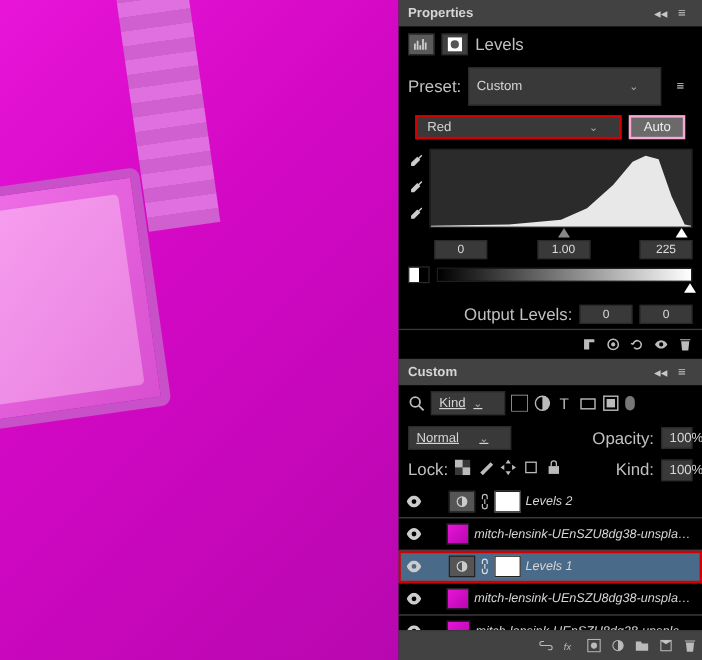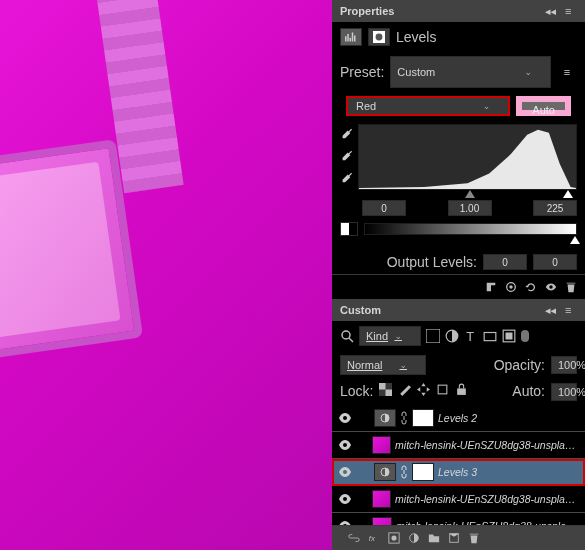--- a/index.html
+++ b/index.html
@@ -19,21 +19,21 @@
 .row { display: flex; align-items: center; gap: 6px; padding: 4px 8px; }
 .label { color: #c0c0c0; font-size: 14px; }
 select, .dropdown { background: #393939; color: #d5d5d5; border: 1px solid #2a2a2a; font-size: 11px; padding: 2px 18px 2px 6px; appearance: none; position: relative; }
 .dropdown { display: flex; align-items: center; justify-content: space-between; }
 .chev { font-size: 9px; color: #aaa; }
 .preset-row .dropdown { flex: 1; height: 32px; }
 .menu-btn { width: 20px; height: 20px; display: flex; align-items: center; justify-content: center; }
 .channel-row { padding: 4px 14px; gap: 6px; }
 .channel-dd { flex: 1; height: 20px; padding-left: 8px; text-align: right; }
 .red-highlight { border: 2px solid #d40000; }
-.auto-btn { background: #6a6a6a; border: 6px solid #f9a8d4; padding: 2px 10px; color: #eee; font-size: 11px; height: 20px; }
+.auto-btn { background: #6a6a6a; border: 2px solid #f9a8d4; padding: 2px 10px; color: #eee; font-size: 11px; height: 20px; }
 .hist-wrap { display: flex; gap: 6px; padding: 4px 8px 0 8px; }
 .eyedroppers { display: flex; flex-direction: column; gap: 10px; padding-top: 4px; }
 .histogram { flex: 1; background: #2b2b2b; height: 66px; position: relative; border: 1px solid #1e1e1e; }
 .hist-shape { position: absolute; bottom: 0; right: 0; width: 100%; height: 100%; }
 .slider-track { position: relative; height: 10px; margin: 0 8px 0 30px; }
 .tri { width: 0; height: 0; border-left: 5px solid transparent; border-right: 5px solid transparent; position: absolute; top: 0; }
 .tri.black { border-bottom: 8px solid #000; }
 .tri.gray { border-bottom: 8px solid #888; }
 .tri.white { border-bottom: 8px solid #fff; }
 .levels-inputs { display: flex; justify-content: space-between; margin: 0 8px 0 30px; gap: 8px; }
@@ -57,21 +57,21 @@
 .layer-item.selected { background: #4a6a8a; }
 .layer-item.hl { outline: 2px solid #d40000; outline-offset: -2px; }
 .eye { width: 14px; height: 14px; display: flex; align-items: center; }
 .thumb { width: 22px; height: 18px; background: #888; border: 1px solid #222; }
 .thumb.magenta { background: linear-gradient(135deg, #e815d8, #b807b0); }
 .thumb.white { background: #fff; }
 .thumb.adj { background: #555; display: flex; align-items: center; justify-content: center; }
 .link-ic { width: 8px; height: 14px; fill: #bbb; }
 .lyr-name { font-size: 10.5px; white-space: nowrap; overflow: hidden; text-overflow: ellipsis; }
 .indent { width: 14px; }
-.layers-footer { display: flex; gap: 8px; padding: 6px 16px; background: #424242; border-top: 1px solid #3a3a3a; }
+.layers-footer { display: flex; justify-content: flex-end; gap: 8px; padding: 6px 4px; background: #424242; border-top: 1px solid #3a3a3a; }
 svg { pointer-events: none; }
 </style>
 </head>
 <body>
 
 <div class="canvas">
   <div class="band"></div>
   <div class="watch"></div>
 </div>
 
@@ -244,21 +244,21 @@
         <path fill="#bbb" d="M6 0l2 3H4zM6 12l-2-3h4zM0 6l3-2v4zM12 6l-3 2V4z"></path>
       </svg>
     <svg class="lock-ic" viewBox="0 0 12 12">
         <rect x="2" y="2" width="8" height="8" fill="none" stroke="#bbb"></rect>
       </svg>
     <svg class="lock-ic" viewBox="0 0 12 12">
         <rect x="2" y="5" width="8" height="6" fill="#bbb"></rect>
         <path fill="none" stroke="#bbb" d="M4 5V3a2 2 0 0 1 4 0v2"></path>
       </svg>
     <span style="flex:1"></span>
-    <span class="label">Auto:</span>
+    <span class="label">Kind:</span>
     <div class="dropdown opa-dd">
       <span>100%</span>
       <span class="chev">⌄</span>
     </div>
   </div>
 
   <div class="layer-list">
 
     <div class="layer-item">
       <span class="eye">
@@ -301,21 +301,21 @@
       <div class="thumb adj">
           <svg width="12" height="10" viewBox="0 0 12 10">
             <circle cx="6" cy="5" r="4" fill="none" stroke="#ccc"></circle>
             <path d="M6 1a4 4 0 0 1 0 8z" fill="#ccc"></path>
           </svg>
         </div>
       <svg class="link-ic" viewBox="0 0 8 14">
           <path stroke="#ddd" fill="none" d="M2 5V3a2 2 0 0 1 4 0v2M2 9v2a2 2 0 0 0 4 0V9M4 5v4"></path>
         </svg>
       <div class="thumb white"></div>
-      <span class="lyr-name">Levels 3</span>
+      <span class="lyr-name">Levels 1</span>
     </div>
 
     <div class="layer-item">
       <span class="eye">
           <svg viewBox="0 0 14 10" width="14" height="10">
             <path fill="#ccc" d="M7 0C3 0 1 5 1 5s2 5 6 5 6-5 6-5-2-5-6-5zm0 7a2 2 0 1 1 0-4 2 2 0 0 1 0 4z"></path>
           </svg>
         </span>
       <div class="indent"></div>
       <div class="thumb magenta"></div>

